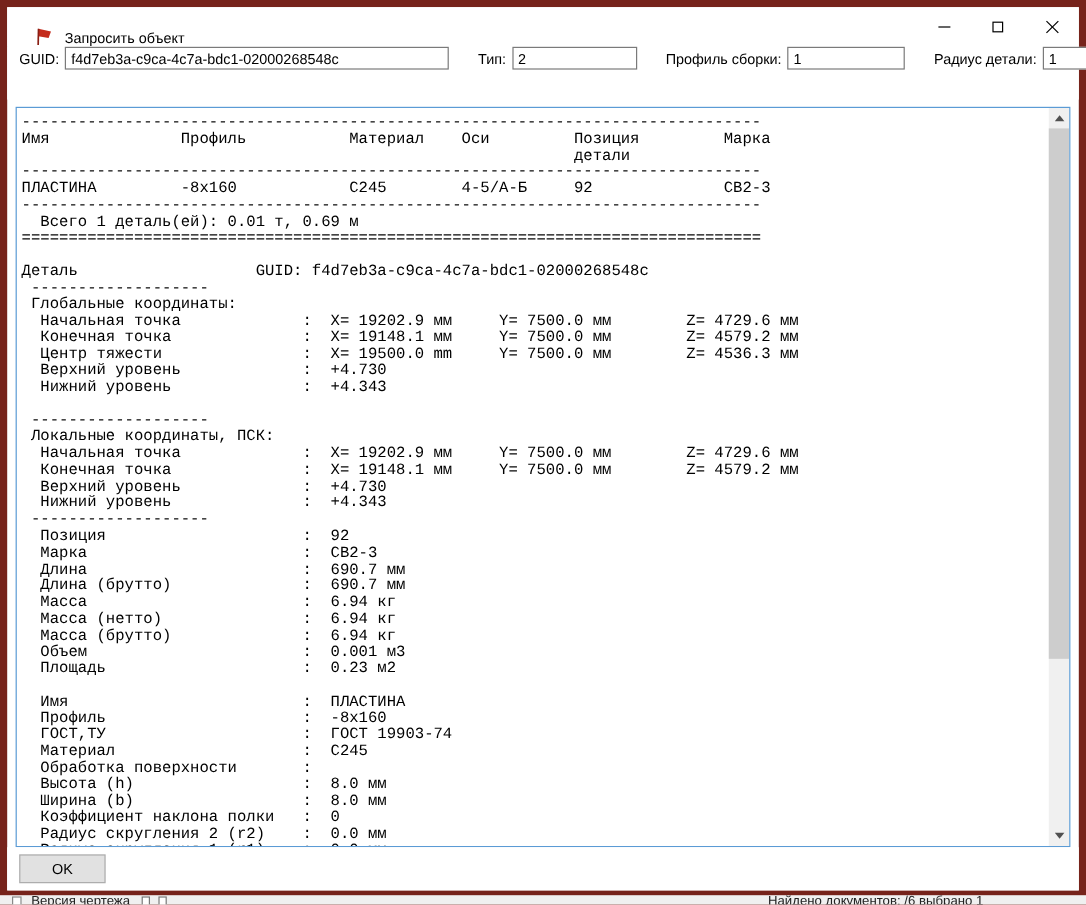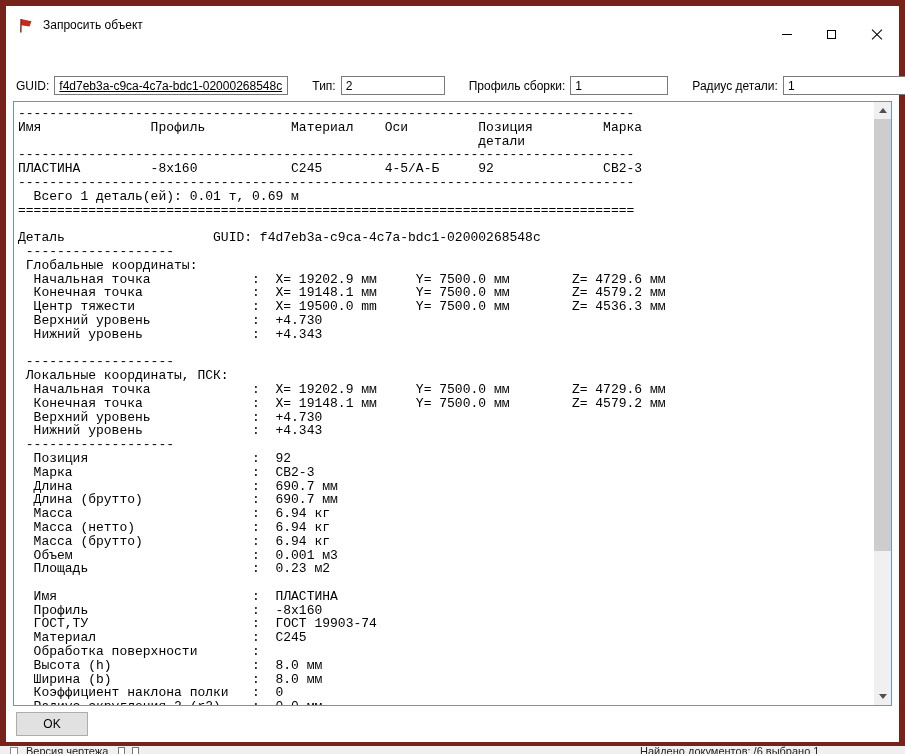--- a/index.html
+++ b/index.html
@@ -13,47 +13,47 @@
   }
 
   .dialog {
     position:absolute; left:6px; top:6px; width:893px; height:736px;
     background: var(--dialog_bg, #ffffff);
     display:flex; flex-direction:column;
   }
 
   
   .titlebar {
-    flex:0 0 33px; display:flex; align-items:flex-start;
-    background: var(--titlebar_bg, #ffffff); padding-left:12px;margin-top:12px;
+    flex:0 0 33px; display:flex; align-items:flex-end;
+    background: var(--titlebar_bg, #ffffff); padding-left:23px;
   }
   .app-icon { width:16px; height:16px; display:inline-flex; }
   .title { font-size:12px; color:#000; margin-left:9px; white-space:nowrap; }
   .controls { margin-left:auto; display:flex; height:100%; }
   .ctl { width:45px; height:100%; display:flex; align-items:center; justify-content:center; cursor:default; }
   .glyph-min { width:10px; height:1px; background:#000; }
   .glyph-max { width:9px; height:9px; border:1px solid #000; }
   .glyph-close { position:relative; width:12px; height:12px; }
   .glyph-close i { position:absolute; left:-1px; top:5px; width:14px; height:1px; background:#000; }
   .glyph-close i:first-child { transform:rotate(45deg); }
   .glyph-close i:last-child  { transform:rotate(-45deg); }
 
   
   .fields {
-    flex:0 0 44px; display:flex; align-items:flex-end;
+    flex:0 0 44px; display:flex; align-items:flex-start;
     padding:0 10px; background:#fff; font-size:12px; color:#000;
   }
   .grp { display:flex; align-items:center; }
   .grp + .grp { margin-left:24px; }
   .fields label { margin-right:5px; white-space:nowrap; }
   .fields input {
     height:19px; border:1px solid var(--input_border, #7a7a7a);
     font:12px "Liberation Sans",sans-serif; padding:1px 4px; background:#fff; color:#000;
   }
-  .in-guid { width:234px;text-decoration:underline; }
+  .in-guid { width:320px; }
   .in-type { width:104px; }
   .in-asm  { width:98px; }
   .grp-part { flex:1; }
   .in-part { flex:1; min-width:90px; }
 
   
   .report {
     flex:1 1 auto; margin:6px 7px 0 7px;
     border:1px solid var(--report_border, #5b9bd5);
     display:flex; overflow:hidden; background:#fff;

